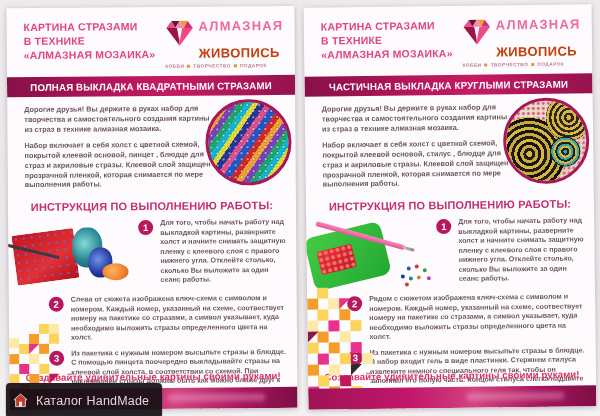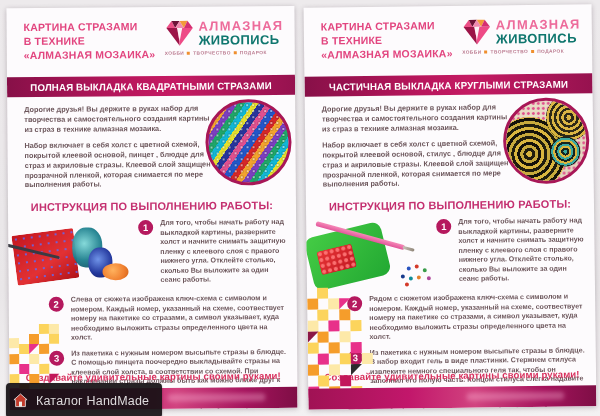--- a/index.html
+++ b/index.html
@@ -16,21 +16,21 @@
   #lf-left{left:8px;top:7px;transform:rotate(-0.45deg);}
   #lf-right{left:306px;top:6px;transform:rotate(-0.7deg);}
 
   
   .lf-header{position:relative;height:56px;padding:13px 8px 0 17px;display:flex;justify-content:space-between;}
   .kit-title{font-size:10.5px;font-weight:bold;color:#e2457f;line-height:1.32;letter-spacing:.2px;}
   .brand{width:122px;}
   .brand-top{display:flex;gap:4px;align-items:flex-start;}
   .diamond{width:30px;height:27px;flex-shrink:0;}
   .bn1{font-size:13px;color:#ed6b9b;letter-spacing:1.2px;font-weight:bold;line-height:1.1;}
-  .bn2{font-size:13px;color:#0f766e;font-weight:800;letter-spacing:.4px;line-height:1.05;}
+  .bn2{font-size:13px;color:#c2410c;font-weight:800;letter-spacing:.4px;line-height:1.05;margin-top:13px;}
   .tagline{margin-top:3px;font-size:4.8px;color:#bb7b90;display:flex;align-items:center;gap:3px;font-weight:bold;letter-spacing:.45px;}
   .sq{width:3px;height:3px;background:#ef8f2e;display:inline-block;flex-shrink:0;}
 
   
   .banner{height:20px;background:linear-gradient(92deg,#871048,#b8165c 40%,#c51b63 58%,#96124f);
     color:#fff;font-weight:bold;font-size:9.7px;display:flex;align-items:center;justify-content:center;letter-spacing:.15px;}
 
   
   .intro{position:relative;padding:8px 14px 0 17px;height:95px;}
   .intro p{margin:0 0 6px;font-size:7.3px;line-height:1.36;color:#6d575c;font-weight:600;width:192px;}

